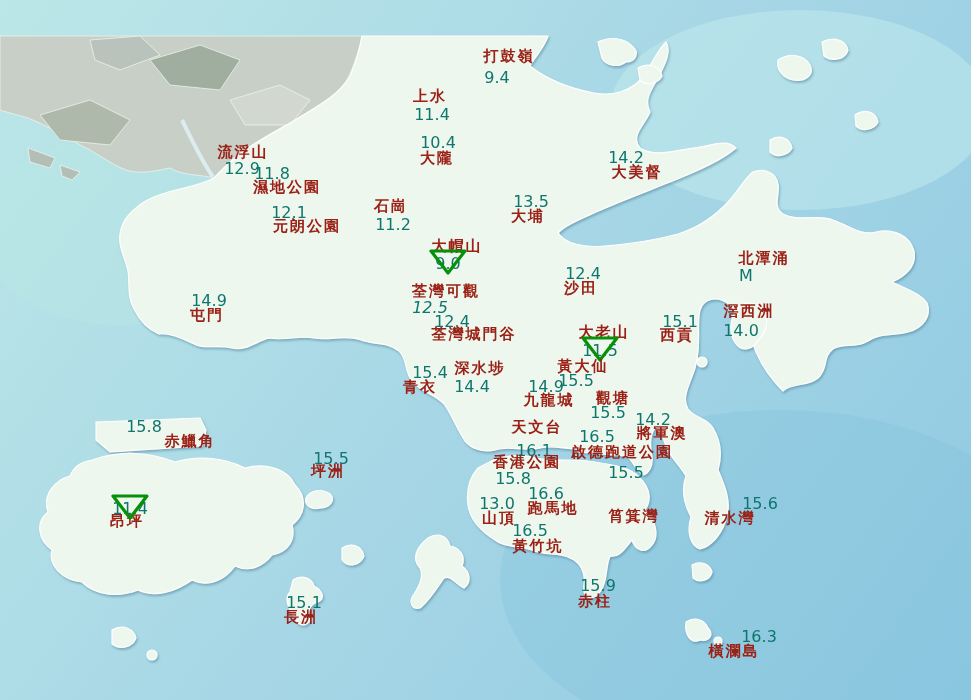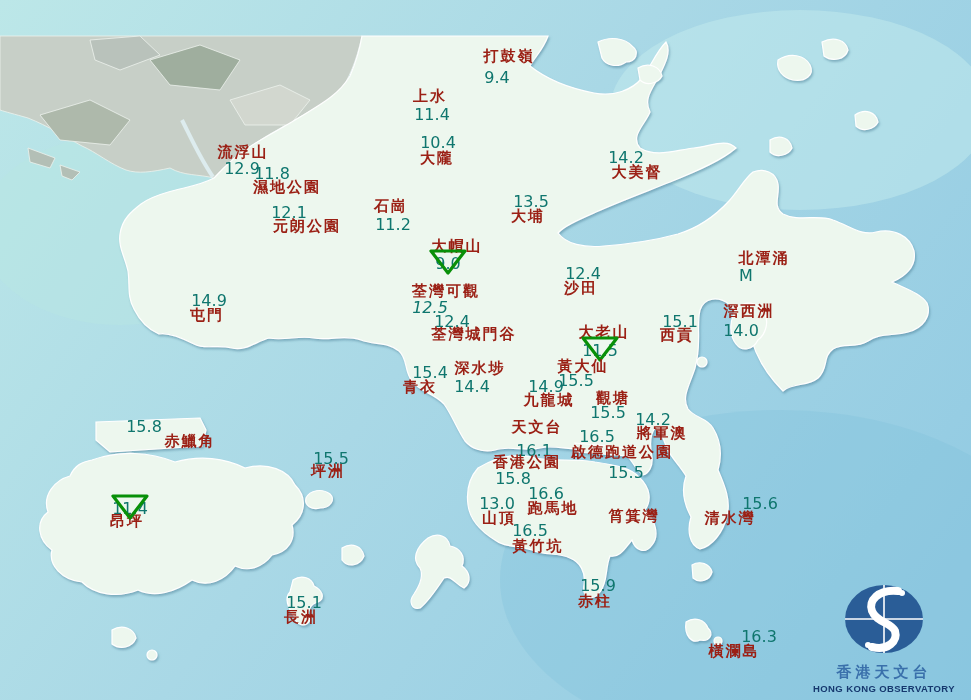--- a/index.html
+++ b/index.html
@@ -230,26 +230,14 @@
       <span class="sval" style="left: 598px; top: 585px;">15.9</span>
       <span class="sname" style="left: 301px; top: 617px;">長洲</span>
       <span class="sval" style="left: 304px; top: 602px;">15.1</span>
       <span class="sname" style="left: 730px; top: 518px;">清水灣</span>
       <span class="sval" style="left: 760px; top: 503px;">15.6</span>
       <span class="sname" style="left: 734px; top: 651px;">橫瀾島</span>
       <span class="sval" style="left: 727px; top: 636px; margin-left: 32px;">16.3</span>
     </div>
 
 
-  <div id="logo">
-    <svg width="96" height="78" viewBox="0 0 96 78">
-      <ellipse cx="48" cy="38" rx="39" ry="34" fill="#2a5d97"></ellipse>
-      <line x1="9" y1="38" x2="87" y2="38" stroke="#ffffff" stroke-width="1.6"></line>
-      <line x1="48" y1="4" x2="48" y2="72" stroke="#ffffff" stroke-width="1.6"></line>
-      <path d="M 62,10 C 42,8 32,20 36,30 C 40,41 56,42 59,50 C 62,60 52,70 36,66" fill="none" stroke="#ffffff" stroke-width="8" stroke-linecap="round"></path>
-      <circle cx="66" cy="12" r="3" fill="#ffffff"></circle>
-      <circle cx="32" cy="64" r="3" fill="#ffffff"></circle>
-    </svg>
-    <div class="logo-zh">香港天文台</div>
-    <div class="logo-en">HONG KONG OBSERVATORY</div>
-  </div>
 
 </div>
 
 </body></html>

